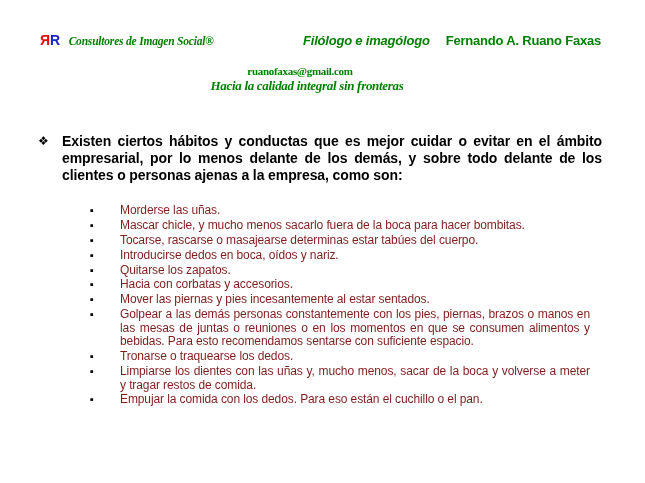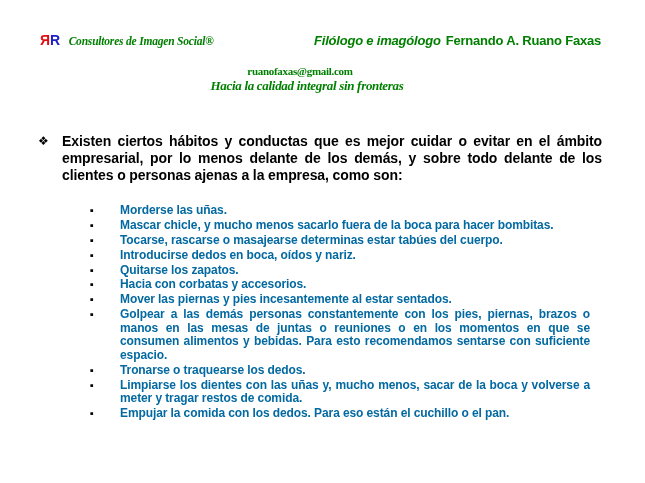--- a/index.html
+++ b/index.html
@@ -21,21 +21,21 @@
   .logo { display: inline-block; }
   .logo-ya { color: #e01010; font-weight: bold; font-size: 14px; }
   .logo-r  { color: #2020c8; font-weight: bold; font-size: 14px; }
   .company {
     color: #008000; font-weight: bold; font-style: italic;
     font-family: "Liberation Serif", serif;
     font-size: 11.5px; letter-spacing: -0.2px; margin-left: 4px;
   }
   .hdr-title { color: #008000; font-weight: bold; font-size: 13px; letter-spacing: -0.2px; }
   .hdr-role { font-style: italic; margin-left: 9px; }
-  .hdr-person { margin-left: 5px; text-align: right; }
+  .hdr-person { margin-left: 16px; text-align: right; }
   .tagline {
     position: absolute; top: 49px; left: 0; width: 614px;
     text-align: center;
     color: #008000; font-weight: bold; font-style: italic;
     font-family: "Liberation Serif", serif;
     font-size: 13px; letter-spacing: -0.3px; margin-top: 29px;
   }
   .email {
     position: absolute; top: 65px; left: 0; width: 600px;
     text-align: center;
@@ -66,21 +66,21 @@
   }
   .habits li {
     display: flex; margin: 0 0 1.4px 0;
   }
   .sq {
     flex: 0 0 30px; width: 30px;
     font-size: 11px; line-height: 13.5px; color: #000;
   }
   .li-text {
     flex: 0 0 470px; width: 470px;
-    font-size: 12px; line-height: 13.5px; font-weight: bold; color: #0369a1;
+    font-size: 12px; line-height: 13.5px; font-weight: normal; color: #7f1d1d;
     text-align: justify; letter-spacing: -0.1px;
   }
 </style>
 </head>
 <body>
 
 <div class="slide">
 
   <header>
     <div class="hdr-row1">

